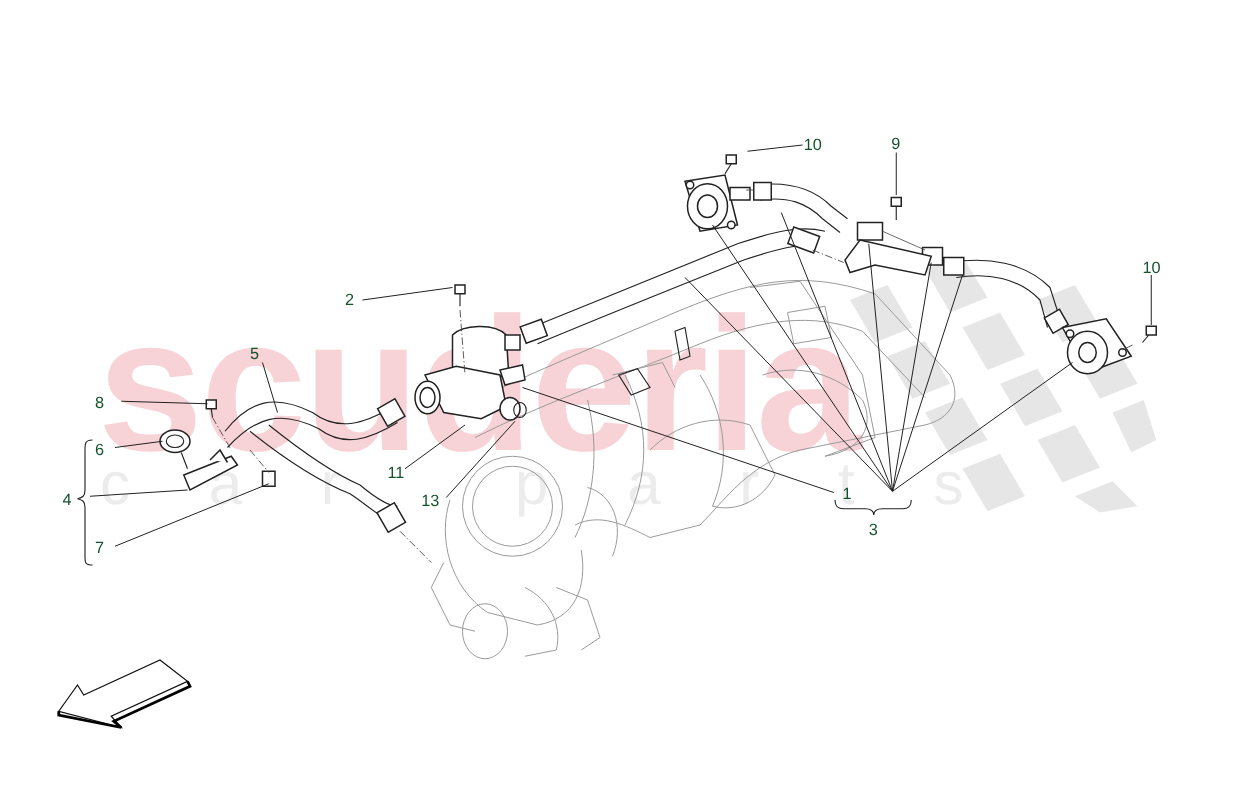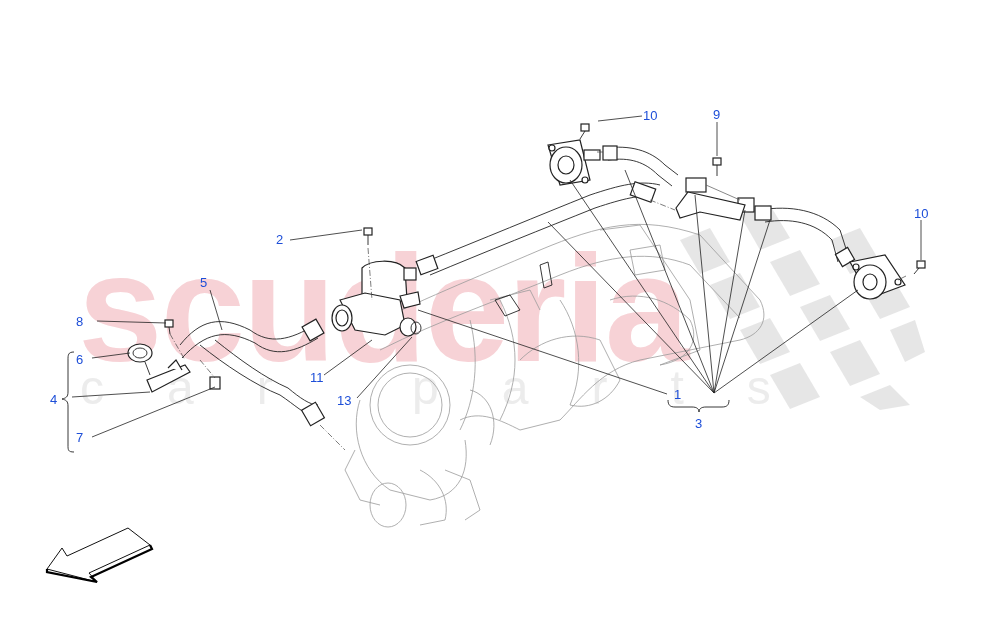--- a/index.html
+++ b/index.html
@@ -5,21 +5,21 @@
   html, body { margin: 0; padding: 0; background: #ffffff; }
   body { width: 1000px; height: 632px; overflow: hidden; position: relative;
          font-family: "Liberation Sans", sans-serif; }
   #stage { position: absolute; left: 0; top: 0; width: 1000px; height: 632px; }
   .wm-big { position: absolute; left: 78px; top: 232px; font-size: 152px; font-weight: 700;
             color: #f7d2d6; letter-spacing: -2px; line-height: 1; font-family: "Liberation Sans", sans-serif;
             white-space: nowrap; }
   .wm-small { position: absolute; left: 80px; top: 364px; font-size: 48px; color: #ececec;
               letter-spacing: 63px; line-height: 1; white-space: nowrap; font-family: "Liberation Sans", sans-serif; }
   svg { position: absolute; left: 0; top: 0; }
-  .label { position: absolute; font-size: 13px; color: #1d4ed8; line-height: 1; font-family: "Liberation Sans", sans-serif; }
+  .label { position: absolute; font-size: 13px; color: #14532d; line-height: 1; font-family: "Liberation Sans", sans-serif; }
   .ln { stroke: #222; stroke-width: 0.9; fill: none; }
   .dr { stroke: #222; stroke-width: 1.2; fill: #fff; }
   .thin { stroke: #555; stroke-width: 0.7; fill: none; }
   .gh { stroke: #9a9a9a; stroke-width: 0.8; fill: none; }
 </style>
 </head>
 <body>
 
 <div id="stage">
 

